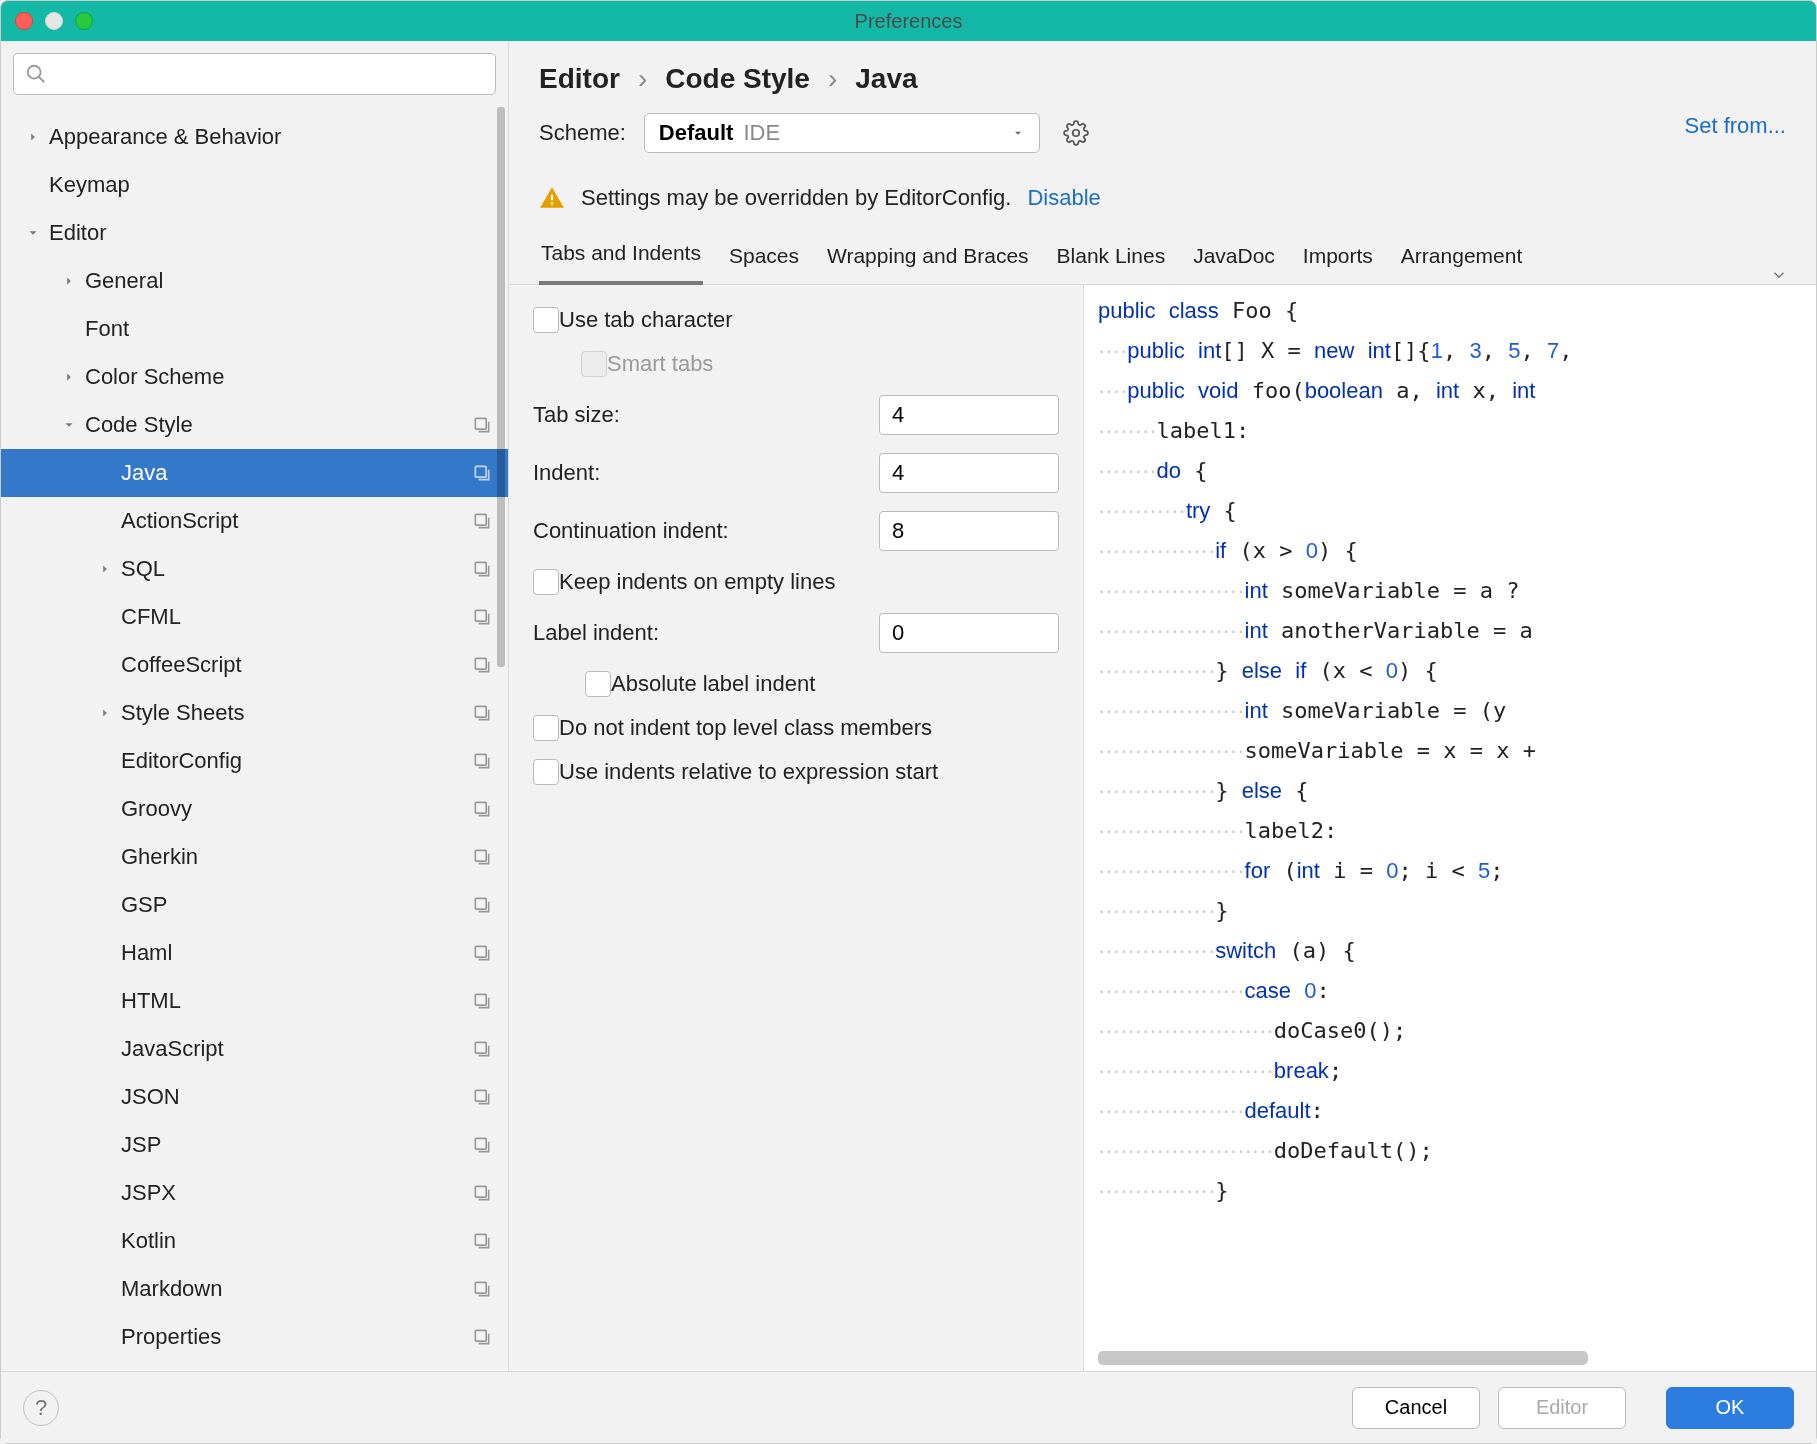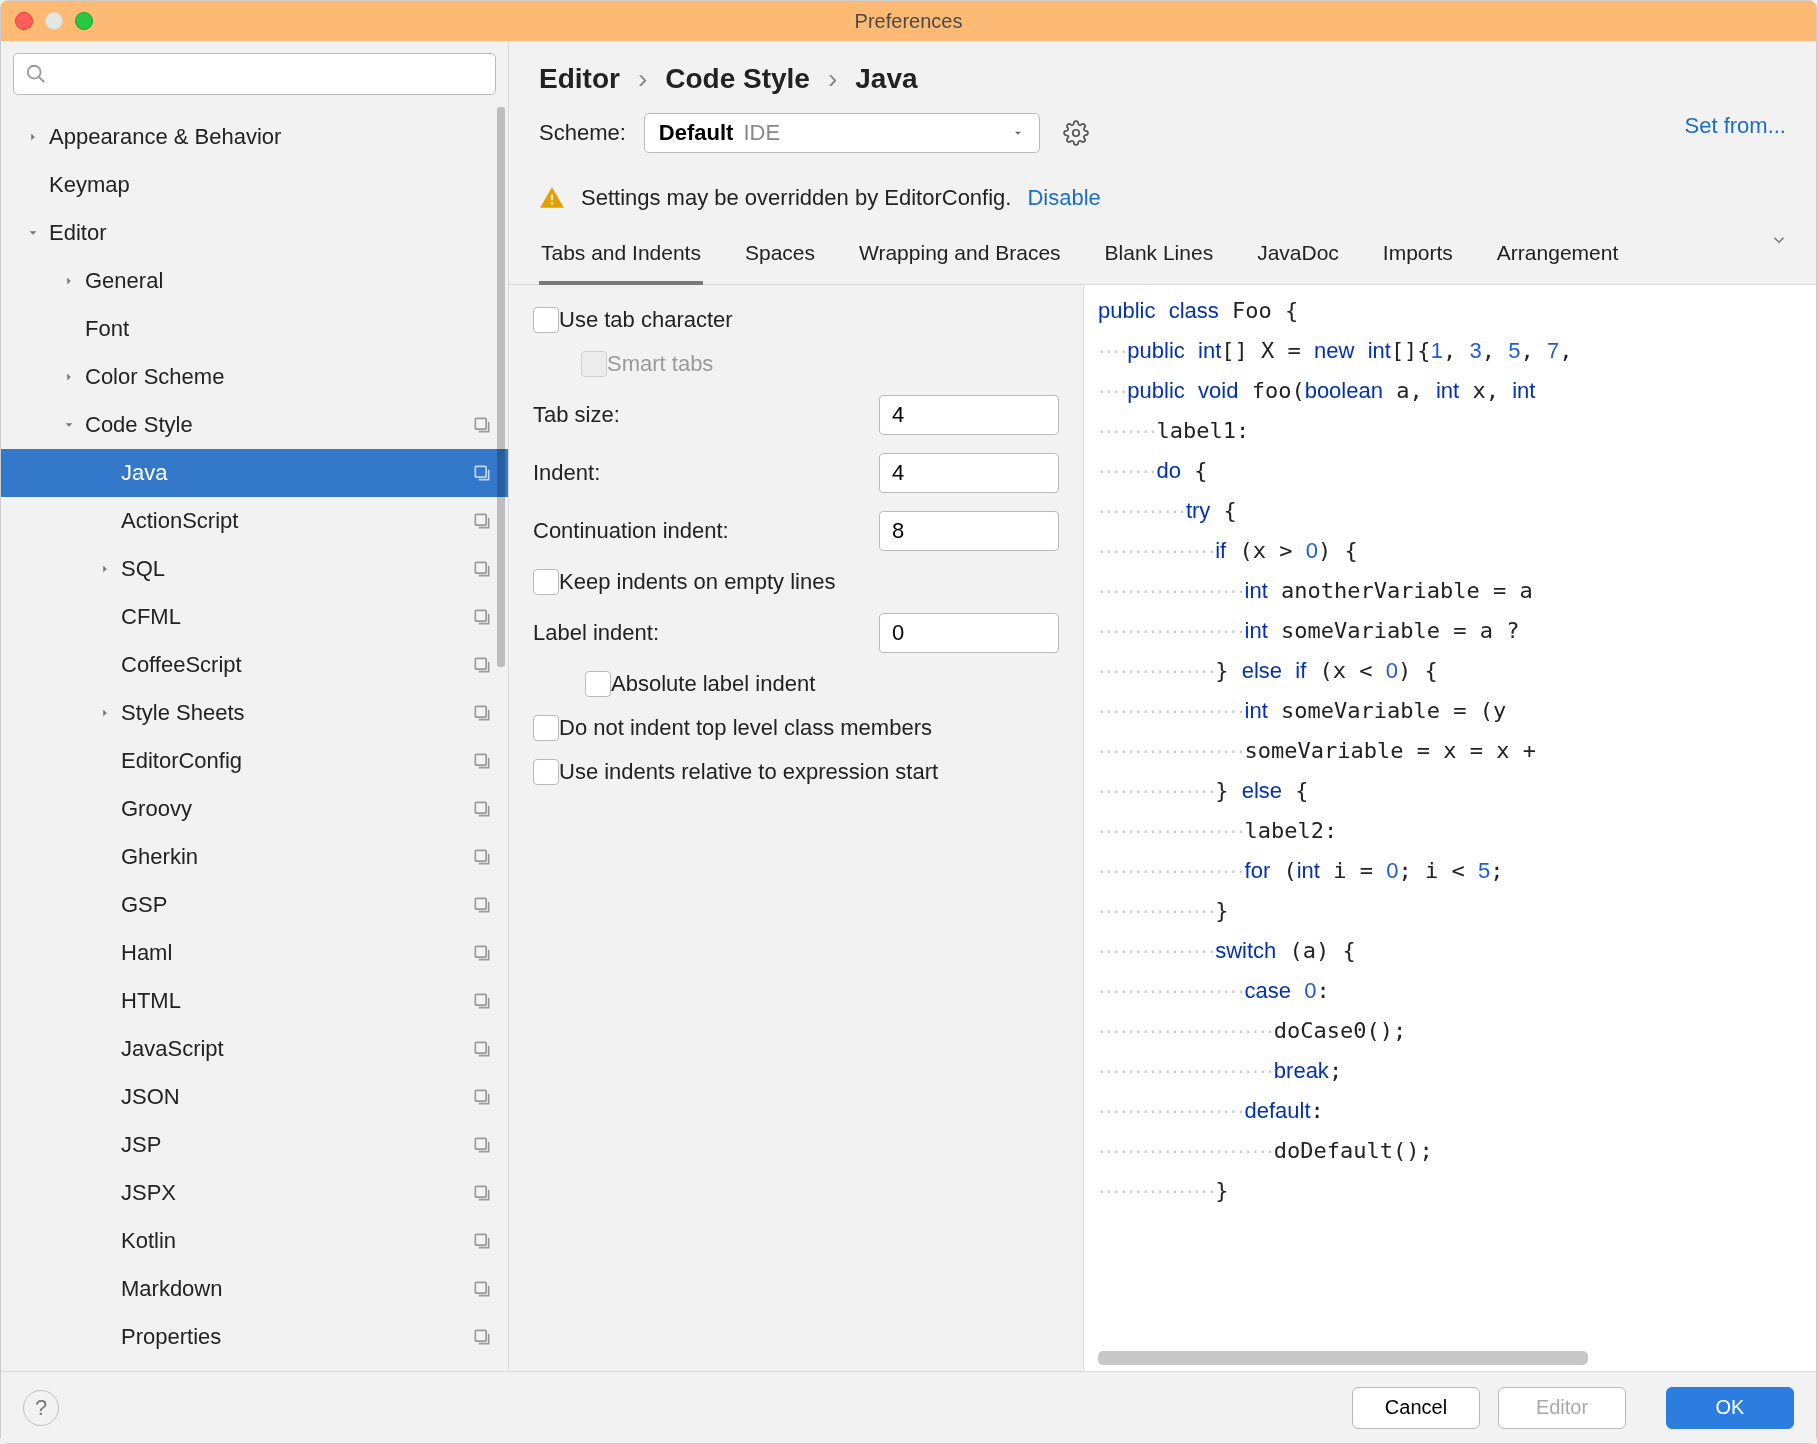--- a/index.html
+++ b/index.html
@@ -1,17 +1,17 @@
 <!DOCTYPE html>
 <html><head>
 <meta charset="utf-8">
 <style>
 * { box-sizing: border-box; margin: 0; padding: 0; font-family: -apple-system, BlinkMacSystemFont, "Segoe UI", Helvetica, Arial, sans-serif; }
 body { background: #f2f2f2; width: 1817px; height: 1444px; overflow: hidden; }
-.window { width: 1817px; height: 1444px; display: flex; flex-direction: column; background: #fdba74; border: 1px solid #ccc; border-radius: 8px; }
+.window { width: 1817px; height: 1444px; display: flex; flex-direction: column; background: #14b8a6; border: 1px solid #ccc; border-radius: 8px; }
 .titlebar { height: 40px; display: flex; align-items: center; padding: 0 14px; position: relative; }
 .traffic-lights { display: flex; gap: 12px; }
 .traffic-light { width: 18px; height: 18px; border-radius: 50%; }
 .tl-red { background: #ff5f57; border: 0.5px solid #e33e32; }
 .tl-yellow { background: #e6e6e2; border: 0.5px solid #d4d4d0; }
 .tl-green { background: #28c840; border: 0.5px solid #17a22a; }
 .titlebar-title { position: absolute; left: 50%; transform: translateX(-50%); font-size: 20px; color: #4a4a4a; }
 .content { flex: 1; display: flex; min-height: 0; }
 .sidebar { width: 508px; display: flex; flex-direction: column; border-right: 1px solid #d9d9d9; background: #f2f2f2; }
 .search-wrap { padding: 12px 12px; }
@@ -37,21 +37,21 @@
 .scheme-select { width: 396px; height: 40px; background: #fff; border: 1px solid #bbb; border-radius: 5px; display: flex; align-items: center; padding: 0 14px; font-size: 22px; }
 .scheme-default { font-weight: 700; margin-right: 10px; }
 .scheme-ide { color: #888; }
 .scheme-caret { margin-left: auto; color: #666; }
 .gear-btn { width: 36px; height: 36px; display: flex; align-items: center; justify-content: center; color: #555; cursor: pointer; }
 .setfrom { position: absolute; right: 30px; color: #1b6ec2; font-size: 22px; cursor: pointer; }
 .scheme-wrap { position: relative; }
 .info-bar { display: flex; align-items: center; gap: 16px; padding: 18px 30px 10px 30px; font-size: 22px; color: #222; }
 .warn-icon { color: #e2a100; }
 .disable-link { color: #1b6ec2; cursor: pointer; }
-.tab-row { display: flex; padding: 10px 20px 0 30px; gap: 40px; border-bottom: 1px solid #d9d9d9; font-size: 21px; color: #222; align-items: flex-start; position: relative; }
+.tab-row { display: flex; padding: 10px 20px 0 30px; gap: 24px; border-bottom: 1px solid #d9d9d9; font-size: 21px; color: #222; align-items: flex-end; position: relative; }
 .tab { padding: 10px 2px 16px 2px; cursor: pointer; white-space: nowrap; }
 .tab.active { border-bottom: 4px solid #7a7a7a; margin-bottom: -1px; }
 .tab-more { margin-left: auto; color: #777; padding-right: 8px; }
 .inner-split { flex: 1; display: flex; min-height: 0; }
 .form-pane { width: 574px; padding: 22px 24px; display: flex; flex-direction: column; gap: 18px; font-size: 22px; color: #222; }
 .chk-row { display: flex; align-items: center; }
 .chk-row.sub { margin-left: 48px; color: #9a9a9a; }
 .chkbox { width: 26px; height: 26px; border: 1px solid #bbb; border-radius: 4px; background: #fff; flex-shrink: 0; cursor: pointer; }
 .chk-row.sub .chkbox { background: #ececec; border-color: #d0d0d0; }
 .num-row { display: flex; align-items: center; gap: 14px; }
@@ -482,22 +482,22 @@
 
         <div class="code-pane" id="code-pane">
         <div class="code-line"><span class="kw">public</span> <span class="kw">class</span> Foo {</div>
             <div class="code-line"><span class="ws-dot">····</span><span class="kw">public</span> <span class="kw">int</span>[] X = <span class="kw">new</span> <span class="kw">int</span>[]{<span class="num">1</span>, <span class="num">3</span>, <span class="num">5</span>, <span class="num">7</span>,</div>
             <div class="code-line"></div>
             <div class="code-line"><span class="ws-dot">····</span><span class="kw">public</span> <span class="kw">void</span> foo(<span class="kw">boolean</span> a, <span class="kw">int</span> x, <span class="kw">int</span> </div>
             <div class="code-line"><span class="ws-dot">········</span>label1:</div>
             <div class="code-line"><span class="ws-dot">········</span><span class="kw">do</span> {</div>
             <div class="code-line"><span class="ws-dot">············</span><span class="kw">try</span> {</div>
             <div class="code-line"><span class="ws-dot">················</span><span class="kw">if</span> (x &gt; <span class="num">0</span>) {</div>
+            <div class="code-line"><span class="ws-dot">····················</span><span class="kw">int</span> someVariable = a ?</div>
             <div class="code-line"><span class="ws-dot">····················</span><span class="kw">int</span> anotherVariable = a</div>
-            <div class="code-line"><span class="ws-dot">····················</span><span class="kw">int</span> someVariable = a ?</div>
             <div class="code-line"><span class="ws-dot">················</span>} <span class="kw">else</span> <span class="kw">if</span> (x &lt; <span class="num">0</span>) {</div>
             <div class="code-line"><span class="ws-dot">····················</span><span class="kw">int</span> someVariable = (y </div>
             <div class="code-line"><span class="ws-dot">····················</span>someVariable = x = x +</div>
             <div class="code-line"><span class="ws-dot">················</span>} <span class="kw">else</span> {</div>
             <div class="code-line"><span class="ws-dot">····················</span>label2:</div>
             <div class="code-line"><span class="ws-dot">····················</span><span class="kw">for</span> (<span class="kw">int</span> i = <span class="num">0</span>; i &lt; <span class="num">5</span>;</div>
             <div class="code-line"><span class="ws-dot">················</span>}</div>
             <div class="code-line"><span class="ws-dot">················</span><span class="kw">switch</span> (a) {</div>
             <div class="code-line"><span class="ws-dot">····················</span><span class="kw">case</span> <span class="num">0</span>:</div>
             <div class="code-line"><span class="ws-dot">························</span>doCase0();</div>

